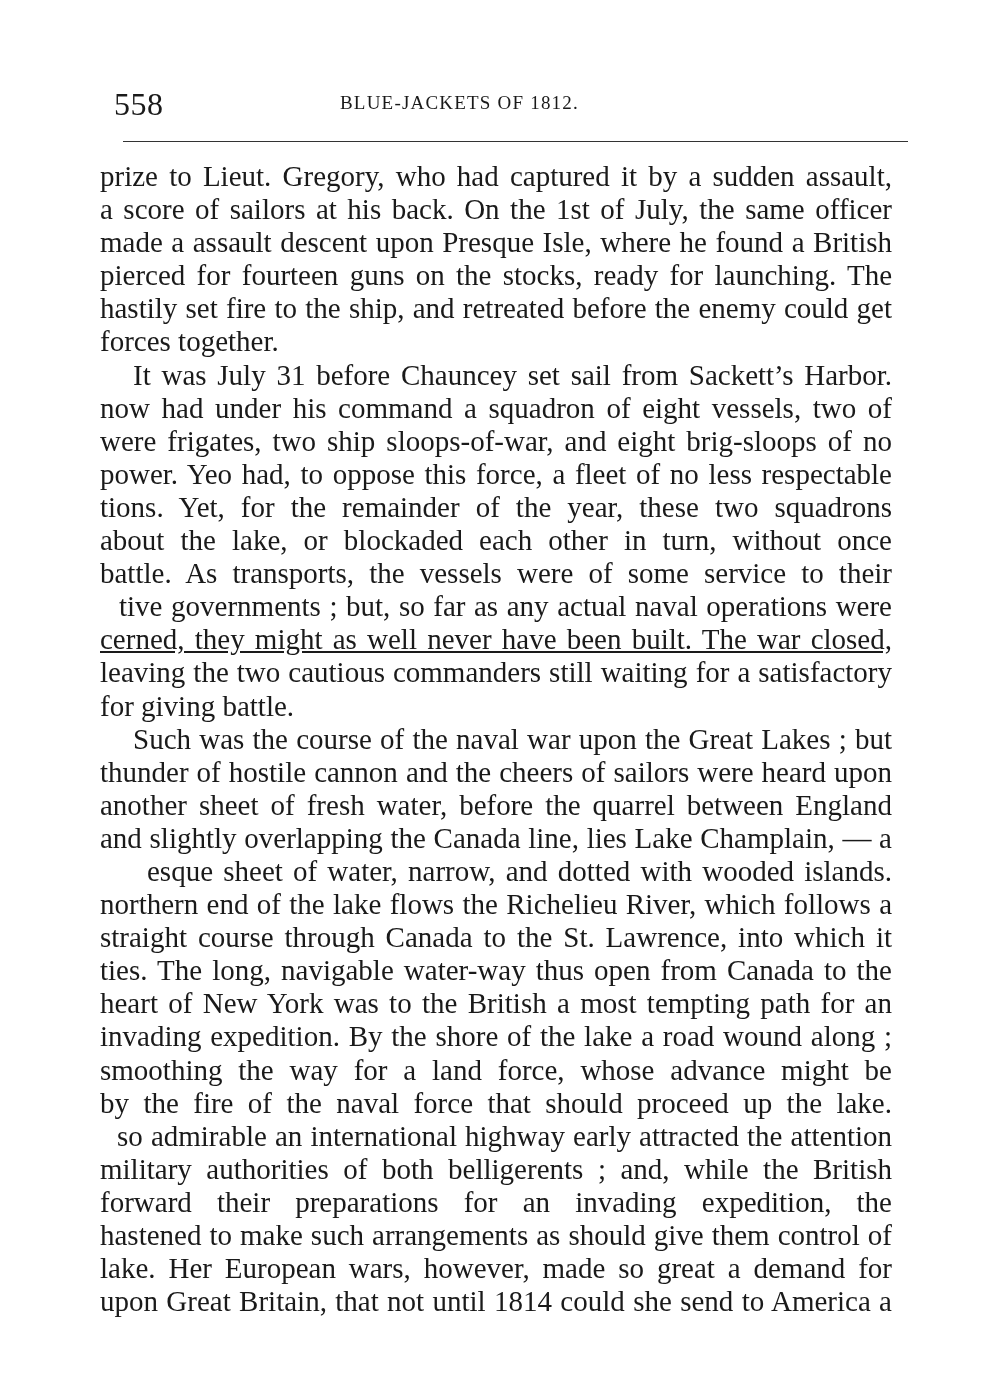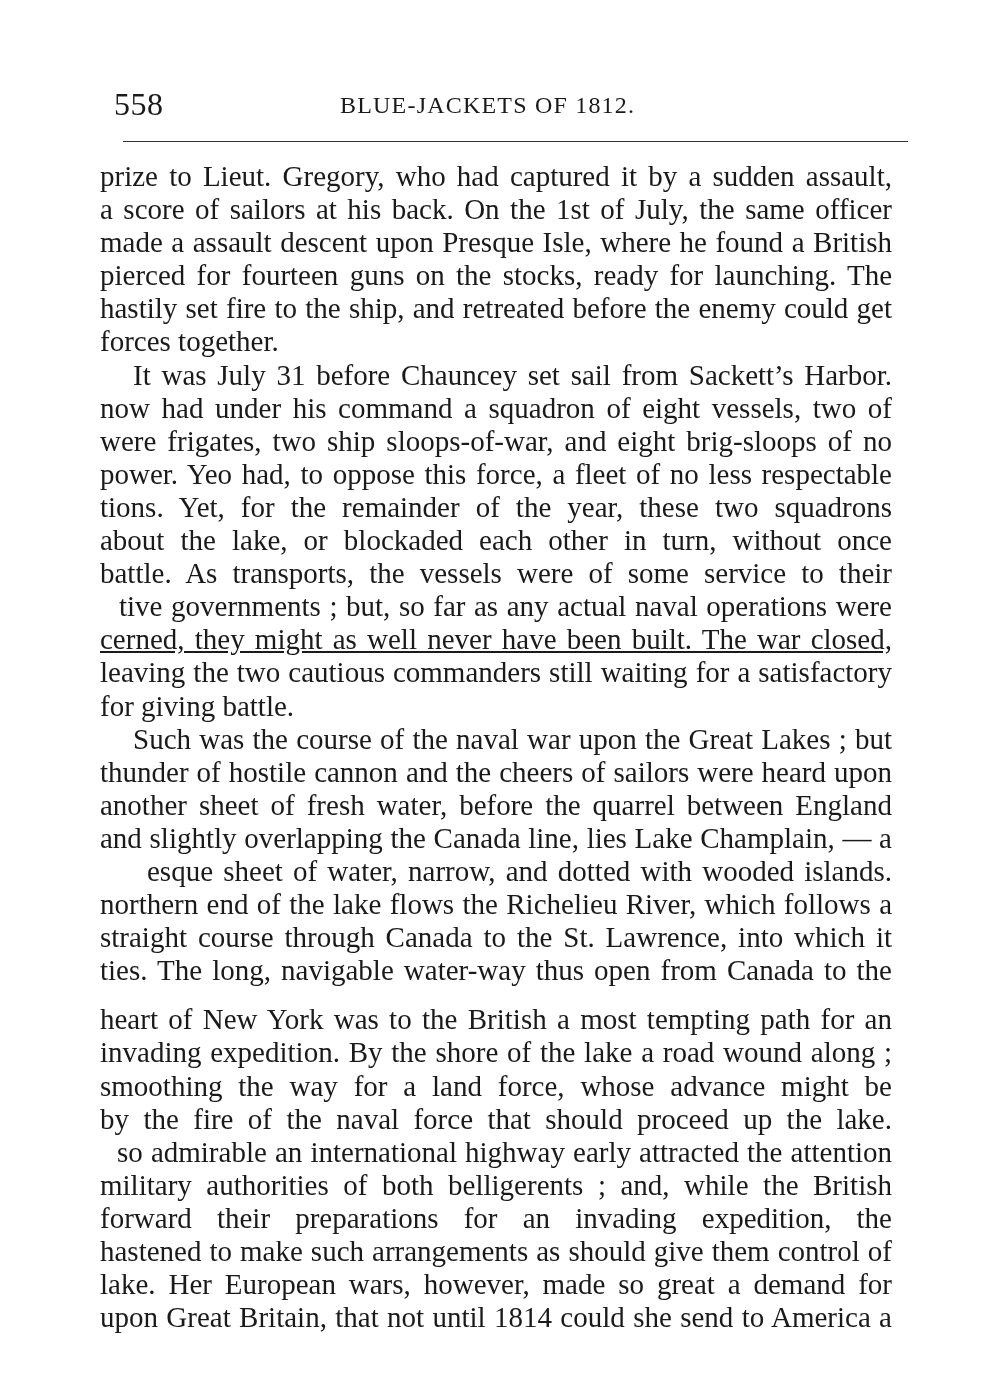--- a/index.html
+++ b/index.html
@@ -19,21 +19,21 @@
       position: absolute;
       left: 114px;
       top: 86px;
       font-size: 32px;
       letter-spacing: 0.5px;
     }
     .running-head {
       position: absolute;
       left: 340px;
       top: 92px;
-      font-size: 24px;
+      font-size: 19px;
       letter-spacing: 1.2px;
       text-align: center;
     }
     .rule {
       position: absolute;
       left: 123px;
       top: 141px;
       width: 785px;
       height: 0;
       border-top: 1.5px solid #333;
@@ -94,21 +94,21 @@
 
   <div>
     <span class="line indent" style="white-space: normal; overflow: hidden;">Such was the course of the naval war upon the Great Lakes ; but the</span>
     <span class="line" style="white-space: normal; overflow: hidden;">thunder of hostile cannon and the cheers of sailors were heard upon yet</span>
     <span class="line" style="white-space: normal; overflow: hidden;">another sheet of fresh water, before the quarrel between England and the</span>
     <span class="line" style="white-space: normal; overflow: hidden;">and slightly overlapping the Canada line, lies Lake Champlain, — a pictur-</span>
     <span class="line" style="white-space: normal; overflow: hidden; margin-left: 47px;">esque sheet of water, narrow, and dotted with wooded islands. From the</span>
     <span class="line" style="white-space: normal; overflow: hidden;">northern end of the lake flows the Richelieu River, which follows a</span>
     <span class="line" style="white-space: normal; overflow: hidden;">straight course through Canada to the St. Lawrence, into which it emp-</span>
     <span class="line" style="white-space: normal; overflow: hidden;">ties. The long, navigable water-way thus open from Canada to the very</span>
-    <span class="line" style="white-space: normal; overflow: hidden; margin-top: 16px;">heart of New York was to the British a most tempting path for an</span>
+    <span class="line" style="white-space: normal; overflow: hidden;">heart of New York was to the British a most tempting path for an</span>
     <span class="line" style="white-space: normal; overflow: hidden;">invading expedition. By the shore of the lake a road wound along ; thus</span>
     <span class="line" style="white-space: normal; overflow: hidden;">smoothing the way for a land force, whose advance might be protected</span>
     <span class="line" style="white-space: normal; overflow: hidden;">by the fire of the naval force that should proceed up the lake. Naturally,</span>
     <span class="line" style="white-space: normal; overflow: hidden; margin-left: 17px;">so admirable an international highway early attracted the attention of the</span>
     <span class="line" style="white-space: normal; overflow: hidden;">military authorities of both belligerents ; and, while the British pressed</span>
     <span class="line" style="white-space: normal; overflow: hidden;">forward their preparations for an invading expedition, the Americans</span>
     <span class="line" style="white-space: normal; overflow: hidden;">hastened to make such arrangements as should give them control of the</span>
     <span class="line" style="white-space: normal; overflow: hidden;">lake. Her European wars, however, made so great a demand for soldiers</span>
     <span class="line" style="white-space: normal; overflow: hidden;">upon Great Britain, that not until 1814 could she send to America a</span>
   </div>

